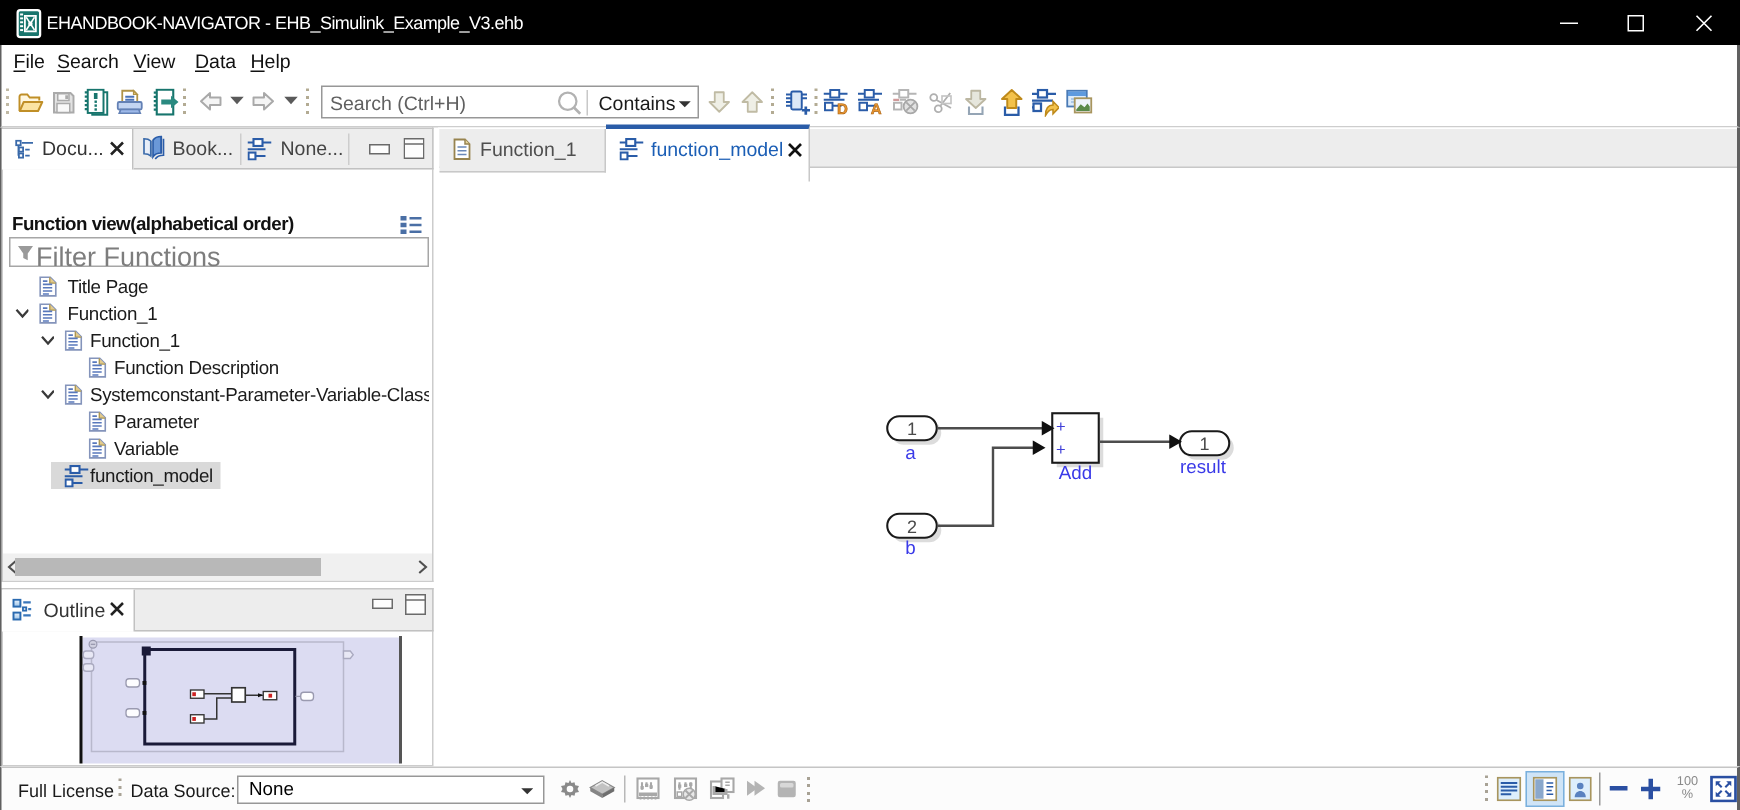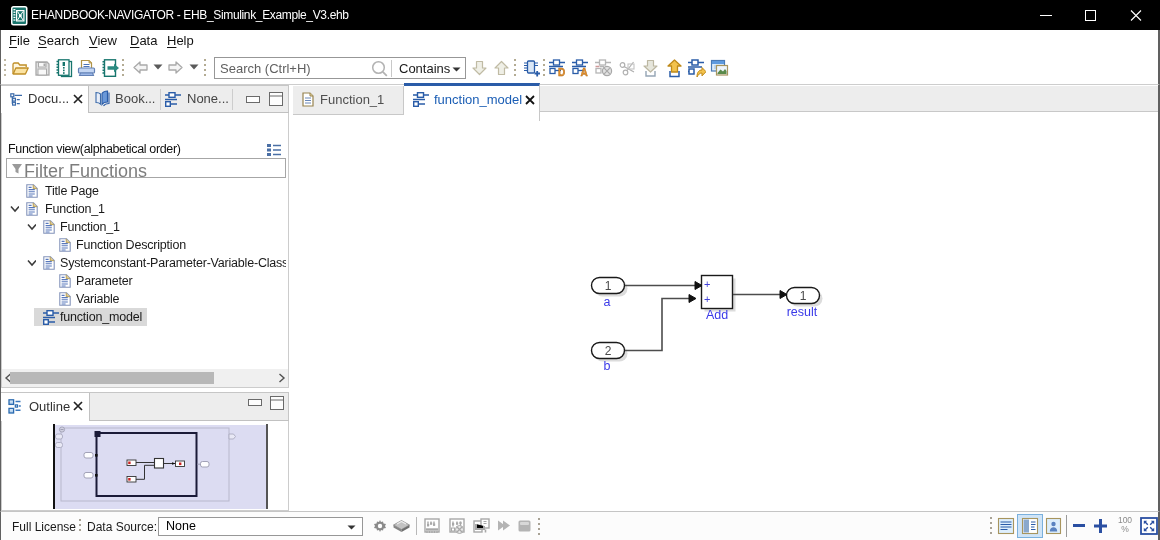--- a/index.html
+++ b/index.html
@@ -252,21 +252,21 @@
 </svg>
 
 <svg class="abs" style="left:246px;top:96px" width="14" height="8">
     <rect x="0.5" y="0.5" width="13" height="6" fill="#fdfdfd" stroke="#6a6a6a" stroke-width="1"></rect>
   </svg>
 <svg class="abs" style="left:269px;top:92px" width="14" height="14">
     <rect x="0.5" y="0.5" width="13" height="13" fill="#fdfdfd" stroke="#6a6a6a" stroke-width="1"></rect>
     <path d="M0.5 4h13" stroke="#6a6a6a" stroke-width="1"></path>
   </svg>
 
-<div class="abs" style="left:8px;top:142px;font-size:12.5px;letter-spacing:-0.35px;font-weight:normal;color:#111">Function view(alphabetical order)</div>
+<div class="abs" style="left:8px;top:142px;font-size:12.5px;letter-spacing:-0.35px;font-weight:bold;color:#111">Function view(alphabetical order)</div>
 <svg class="abs" style="left:266px;top:143px" width="16" height="14" viewBox="0 0 16 14">
   <g fill="#4a6fa5">
       <rect x="1" y="1" width="4" height="3"></rect>
       <rect x="1" y="5.5" width="4" height="3"></rect>
       <rect x="1" y="10" width="4" height="3"></rect>
     </g>
   <path d="M7 2.5h8M7 7h8M7 11.5h8" stroke="#4a6fa5" stroke-width="1.6"></path>
 </svg>
 <div class="abs" style="left:6px;top:158px;width:280px;height:20px;border:1px solid #a6a6a6;background:#fff">
   <svg class="abs" style="left:4px;top:4px" width="12" height="12">

